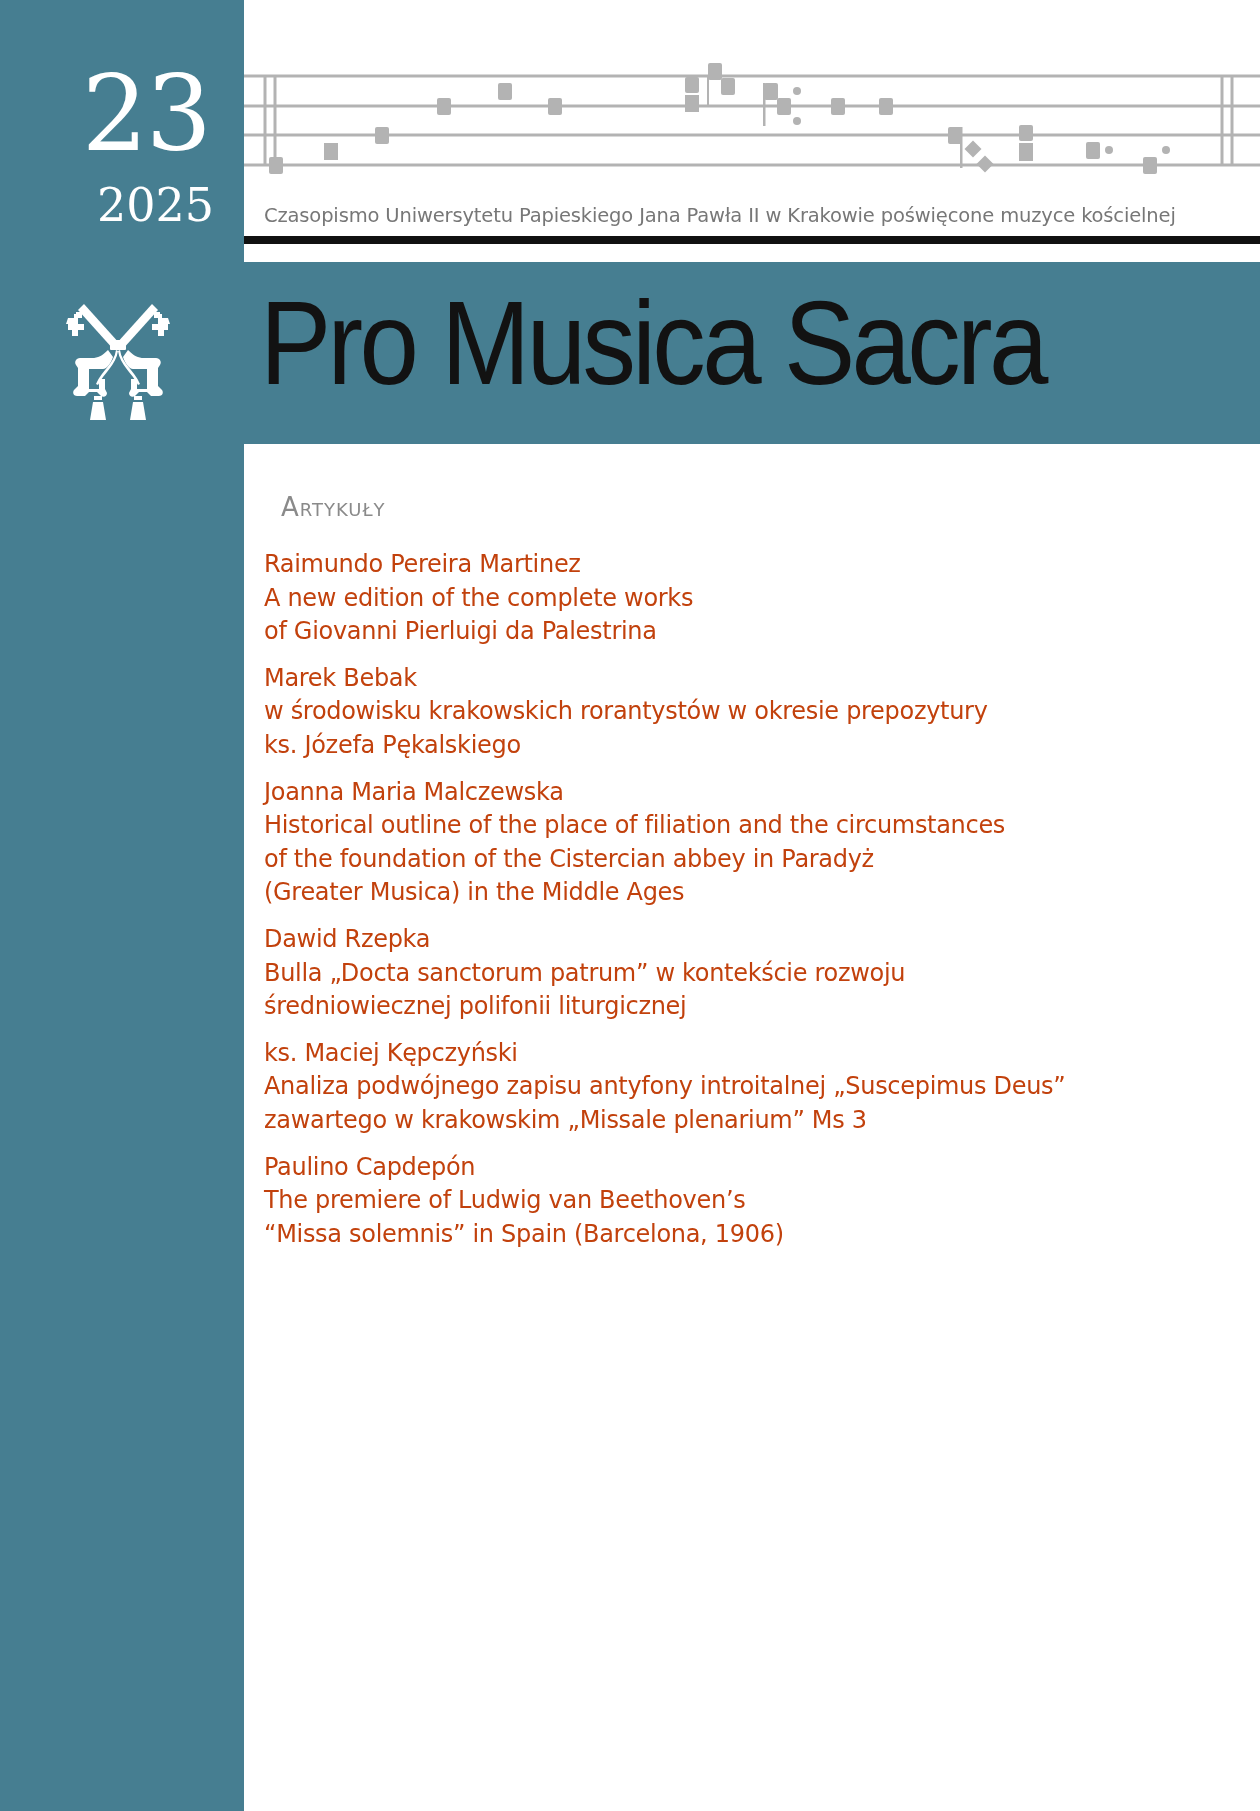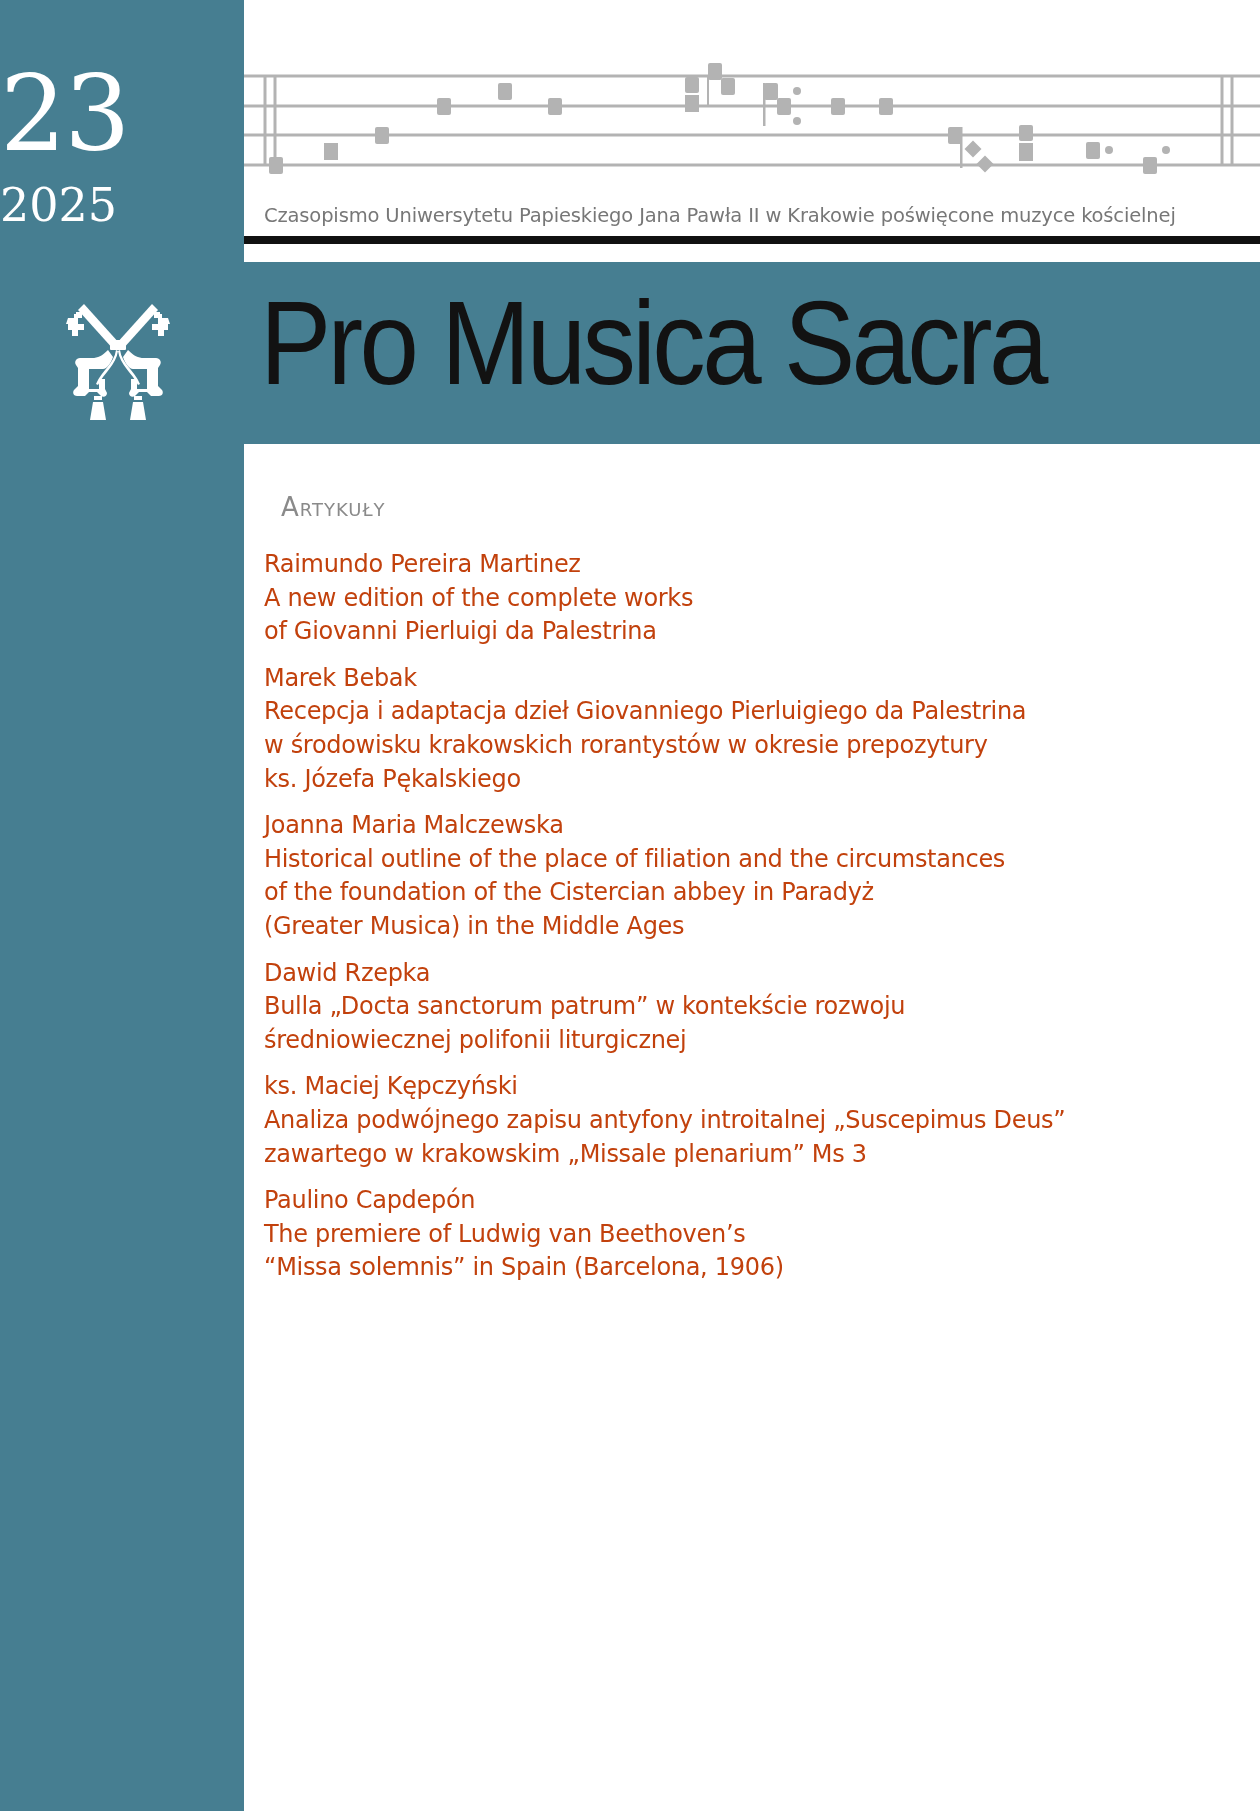--- a/index.html
+++ b/index.html
@@ -4,26 +4,26 @@
   <style>
     * { margin: 0; padding: 0; box-sizing: border-box; }
     html, body { width: 1260px; height: 1811px; background: #ffffff; overflow: hidden; }
     body { position: relative; font-family: "DejaVu Sans", sans-serif; }
 
     .sidebar {
       position: absolute; left: 0; top: 0; width: 244px; height: 1811px;
       background: #467e91;
     }
     .issue-number {
-      position: absolute; left: 0; width: 210px; top: 62px; text-align: left;
+      position: absolute; left: 0; width: 210px; top: 62px; text-align: right;
       font-family: "DejaVu Serif", serif; color: #ffffff; font-size: 104px; line-height: 1;
       letter-spacing: -2px;
     }
     .issue-year {
-      position: absolute; left: 0; width: 214px; top: 182px; text-align: left;
+      position: absolute; left: 0; width: 214px; top: 182px; text-align: right;
       font-family: "DejaVu Serif", serif; color: #ffffff; font-size: 46px; line-height: 1;
     }
     .keys-emblem { position: absolute; left: 66px; top: 300px; width: 104px; height: 124px; }
 
     .staff { position: absolute; left: 244px; top: 50px; width: 1016px; height: 140px; }
 
     .subtitle {
       position: absolute; left: 264px; top: 204px;
       font-family: "DejaVu Sans", sans-serif; font-size: 19.5px; color: #777777;
       white-space: nowrap; letter-spacing: -0.15px;
@@ -139,21 +139,20 @@
   <div class="section-heading">Artykuły</div>
 
   <div class="article">
     <div class="line">Raimundo Pereira Martinez</div>
     <div class="line">A new edition of the complete works</div>
     <div class="line">of Giovanni Pierluigi da Palestrina</div>
   </div>
 
   <div class="article">
     <div class="line">Marek Bebak</div>
-    <div class="line">Recepcja i adaptacja dzieł Giovanniego Pierluigiego da Palestrina</div>
     <div class="line">w środowisku krakowskich rorantystów w okresie prepozytury</div>
     <div class="line">ks. Józefa Pękalskiego</div>
   </div>
 
   <div class="article">
     <div class="line">Joanna Maria Malczewska</div>
     <div class="line">Historical outline of the place of filiation and the circumstances</div>
     <div class="line">of the foundation of the Cistercian abbey in Paradyż</div>
     <div class="line">(Greater Musica) in the Middle Ages</div>
   </div>

